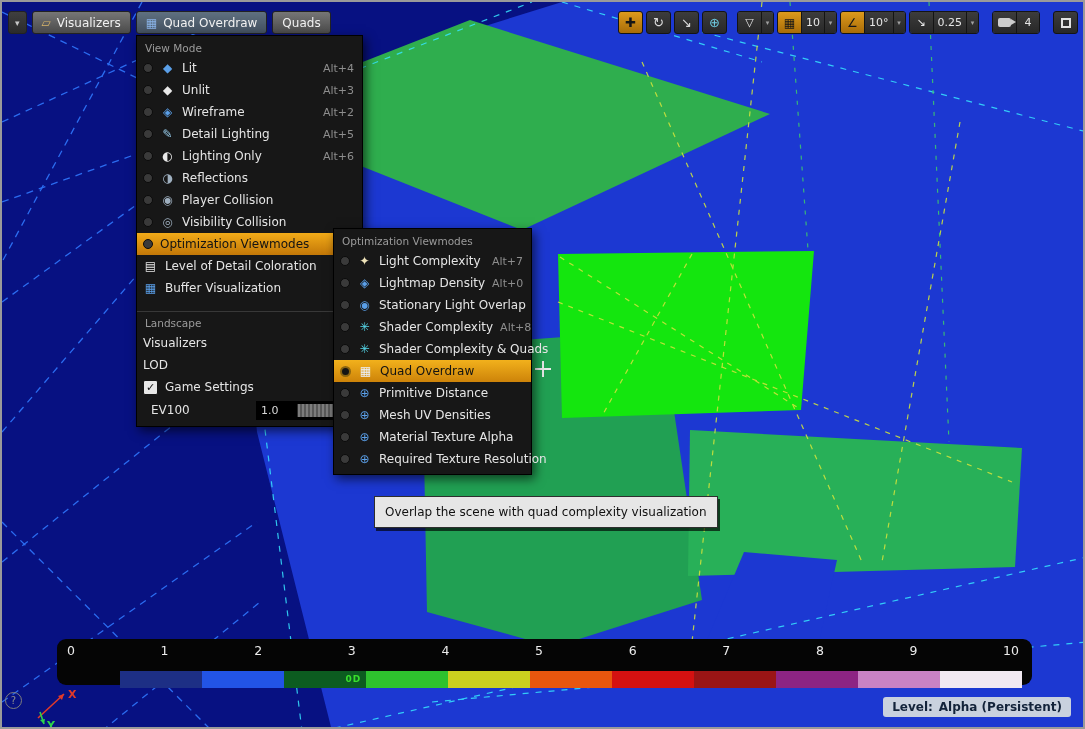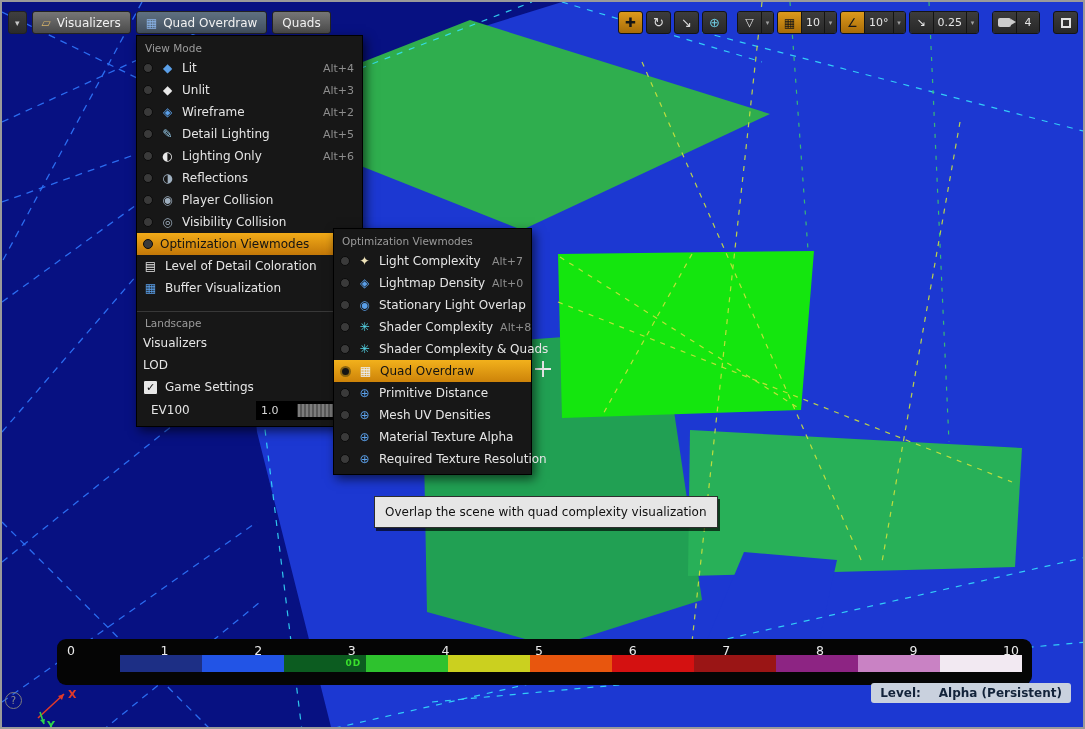--- a/index.html
+++ b/index.html
@@ -69,26 +69,26 @@
   .ev-handle{width:42px;height:13px;margin-left:auto;border-left:1px solid #2c2c2c;border-right:1px solid #2c2c2c;
     background:repeating-linear-gradient(90deg,#7c7c7c 0 2px,#585858 2px 4px);}
   .ev-spin{width:12px;display:flex;flex-direction:column;align-items:center;justify-content:center;color:#a8a8a8;font-size:5px;line-height:5px;}
   
   .tooltip{position:absolute;left:372px;top:494px;z-index:9;background:#e6e6e6;border:1px solid #2e2e2e;
     box-shadow:2px 3px 0 rgba(0,0,0,.65);color:#101010;font-size:12px;padding:8px 10px;white-space:nowrap;}
   
   .legend{position:absolute;left:55px;top:637px;width:975px;height:46px;background:#050505;border-radius:9px;z-index:3;}
   .legend-ticks{position:absolute;left:10px;right:13px;top:4px;display:flex;justify-content:space-between;
     color:#ececec;font-size:12.5px;}
-  .legend-bar{position:absolute;left:63px;right:10px;top:16px;height:17px;display:flex;overflow:hidden;}
+  .legend-bar{position:absolute;left:63px;right:10px;top:32px;height:17px;display:flex;overflow:hidden;}
   .legend-bar .seg{flex:1;}
   .legend-marker{position:absolute;left:25%;top:3px;font-size:9px;font-weight:bold;color:#39e02c;z-index:2;letter-spacing:1px;}
   
-  .level-badge{position:absolute;right:12px;bottom:24px;background:#c9d1de;border-radius:3px;
-    padding:3px 9px;font-size:12px;font-weight:bold;color:#13233a;z-index:4;display:flex;gap:18px;}
+  .level-badge{position:absolute;right:12px;bottom:10px;background:#c9d1de;border-radius:3px;
+    padding:3px 9px;font-size:12px;font-weight:bold;color:#13233a;z-index:4;display:flex;gap:6px;}
   
   .help{position:absolute;left:3px;top:690px;width:15px;height:15px;border:1.5px solid #7e7e7e;border-radius:50%;
     color:#8e8e8e;font-size:10px;display:flex;align-items:center;justify-content:center;z-index:4;}
   .gizmo{position:absolute;left:26px;top:684px;z-index:4;}
 </style>
 </head>
 <body>
 
 <svg id="scene" width="1085" height="729" viewBox="0 0 1085 729">
   <rect width="1085" height="729" fill="#071182"></rect>

